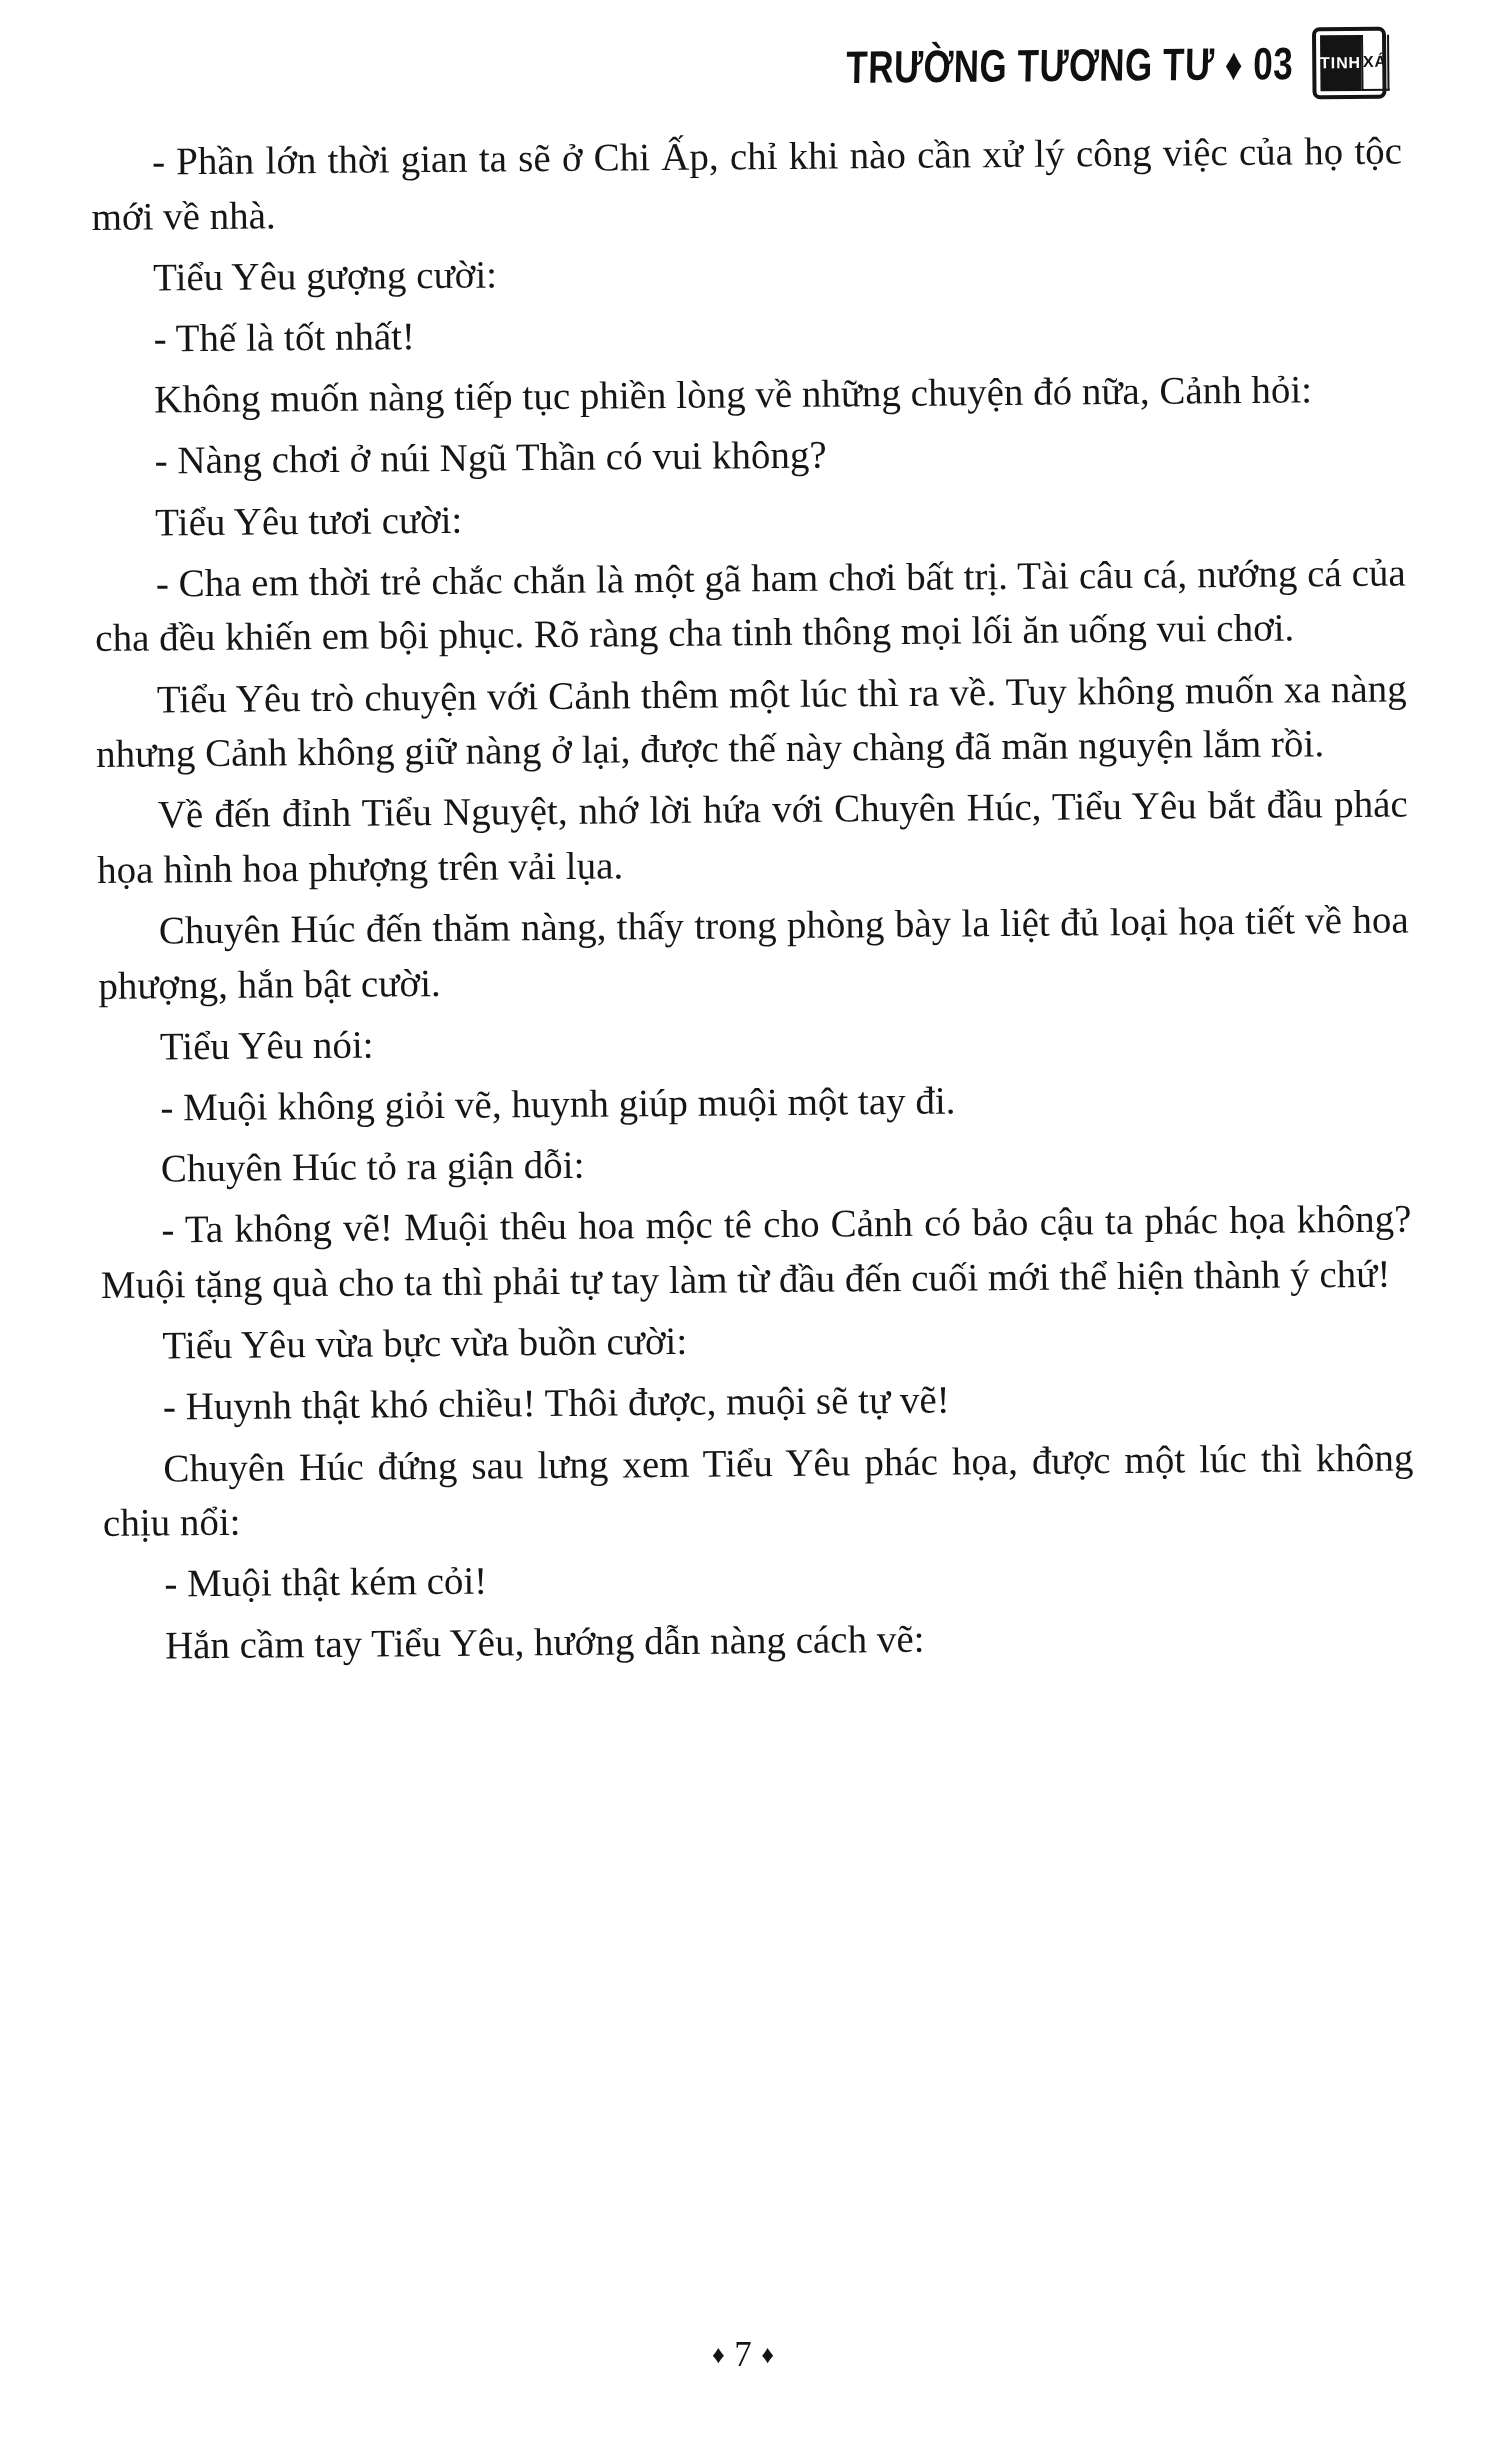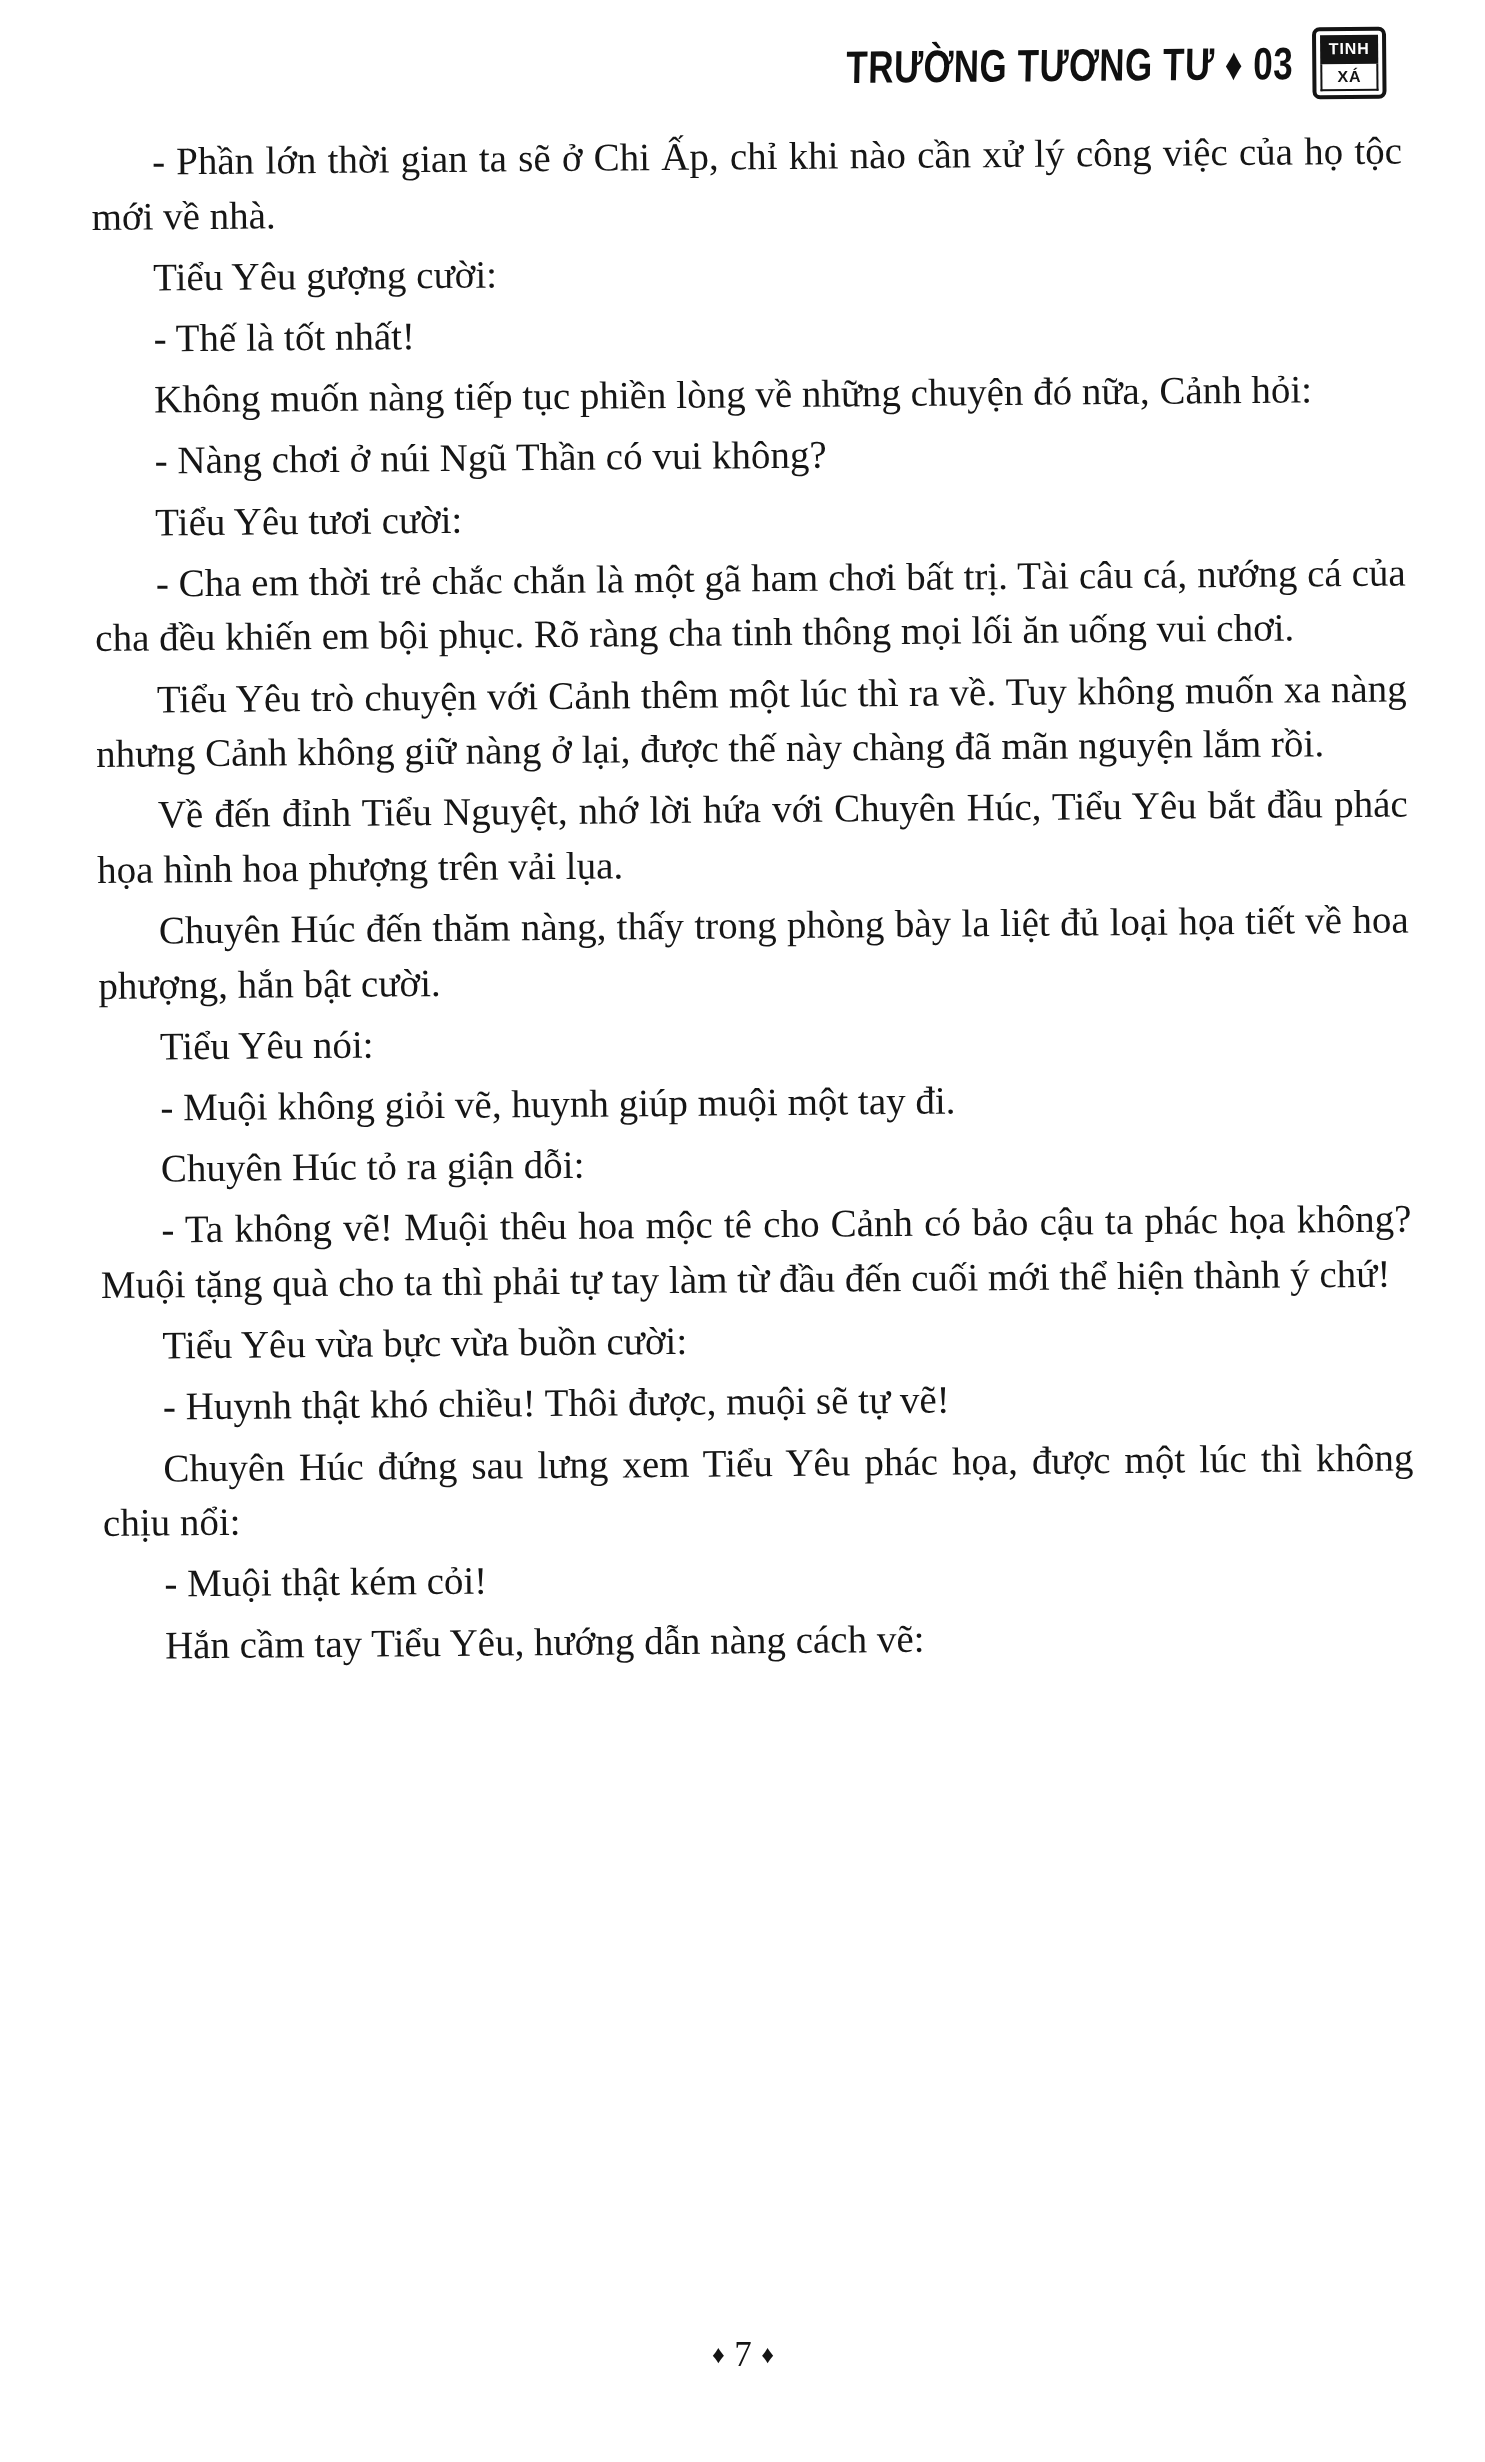--- a/index.html
+++ b/index.html
@@ -47,21 +47,21 @@
     white-space: nowrap;
   }
   .seal {
     width: 74px;
     height: 72px;
     border: 4.7px solid #141414;
     border-radius: 7.6px;
     padding: 3.8px;
     box-sizing: border-box;
     display: flex;
-    flex-direction: column;
+    flex-direction: row;
     background: #ffffff;
     flex: 0 0 auto;
   }
   .seal-top {
     flex: 1.15;
     background: #141414;
     color: #ffffff;
     font-family: "Liberation Sans", sans-serif;
     font-weight: bold;
     font-size: 16px;

